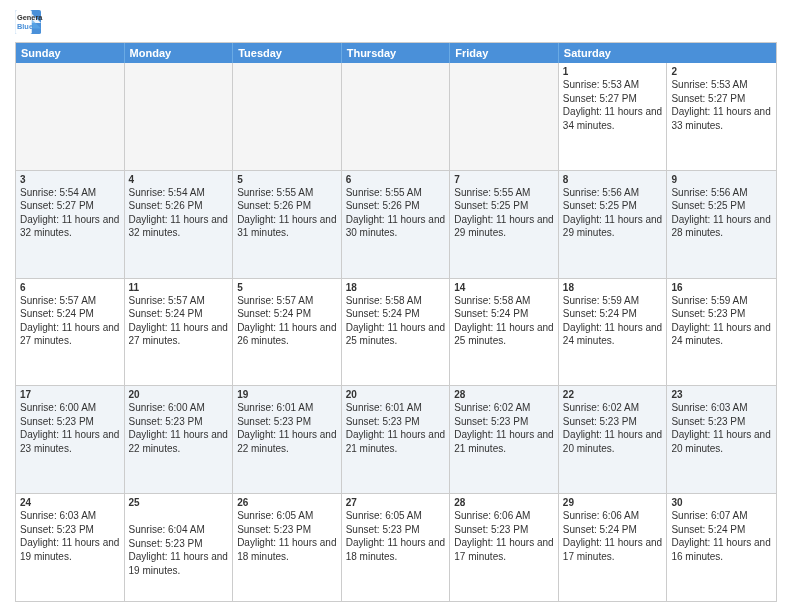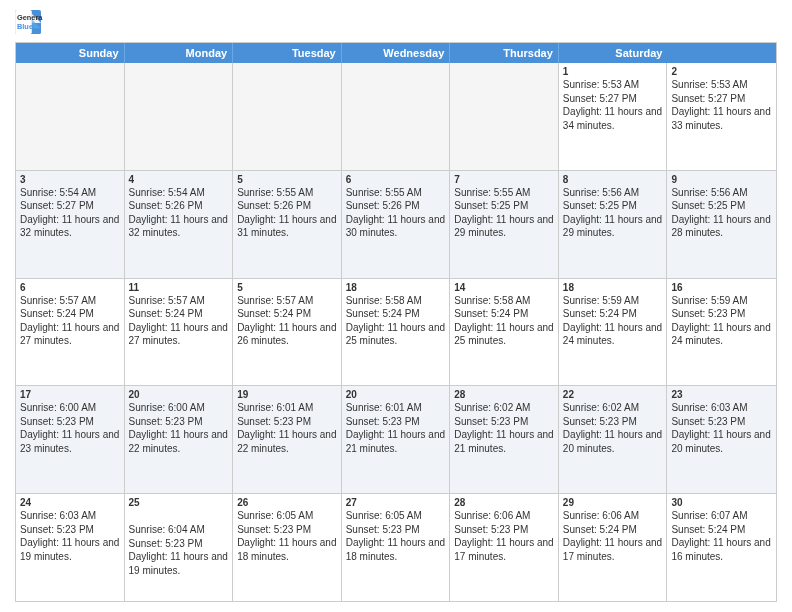--- a/index.html
+++ b/index.html
@@ -53,21 +53,21 @@
     .cal-header {
       display: grid;
       grid-template-columns: repeat(7, 1fr);
       background: #4a90d9;
     }
     .cal-header-cell {
       color: #fff;
       font-size: 11px;
       font-weight: bold;
       padding: 4px 5px;
-      text-align: right;
+      text-align: left;
       border-right: 1px solid #6aaae4;
     }
     .cal-header-cell:last-child { border-right: none; }
     .cal-body {
       flex: 1;
       display: flex;
       flex-direction: column;
     }
     .cal-row {
       display: grid;
@@ -117,22 +117,22 @@
       <div class="month-title"></div>
       <div class="subtitle"></div>
     </div>
   </div>
 
   <div class="calendar">
     <div class="cal-header">
     <div class="cal-header-cell">Sunday</div>
         <div class="cal-header-cell">Monday</div>
         <div class="cal-header-cell">Tuesday</div>
-        <div class="cal-header-cell">Wednesday</div>
         <div class="cal-header-cell">Thursday</div>
+        <div class="cal-header-cell">Friday</div>
         <div class="cal-header-cell">Saturday</div>
       </div>
     <div class="cal-body">
     <div class="cal-row">
           <div class="cal-cell empty"></div>
           <div class="cal-cell empty"></div>
           <div class="cal-cell empty"></div>
           <div class="cal-cell empty"></div>
           <div class="cal-cell empty"></div>
           <div class="cal-cell">

